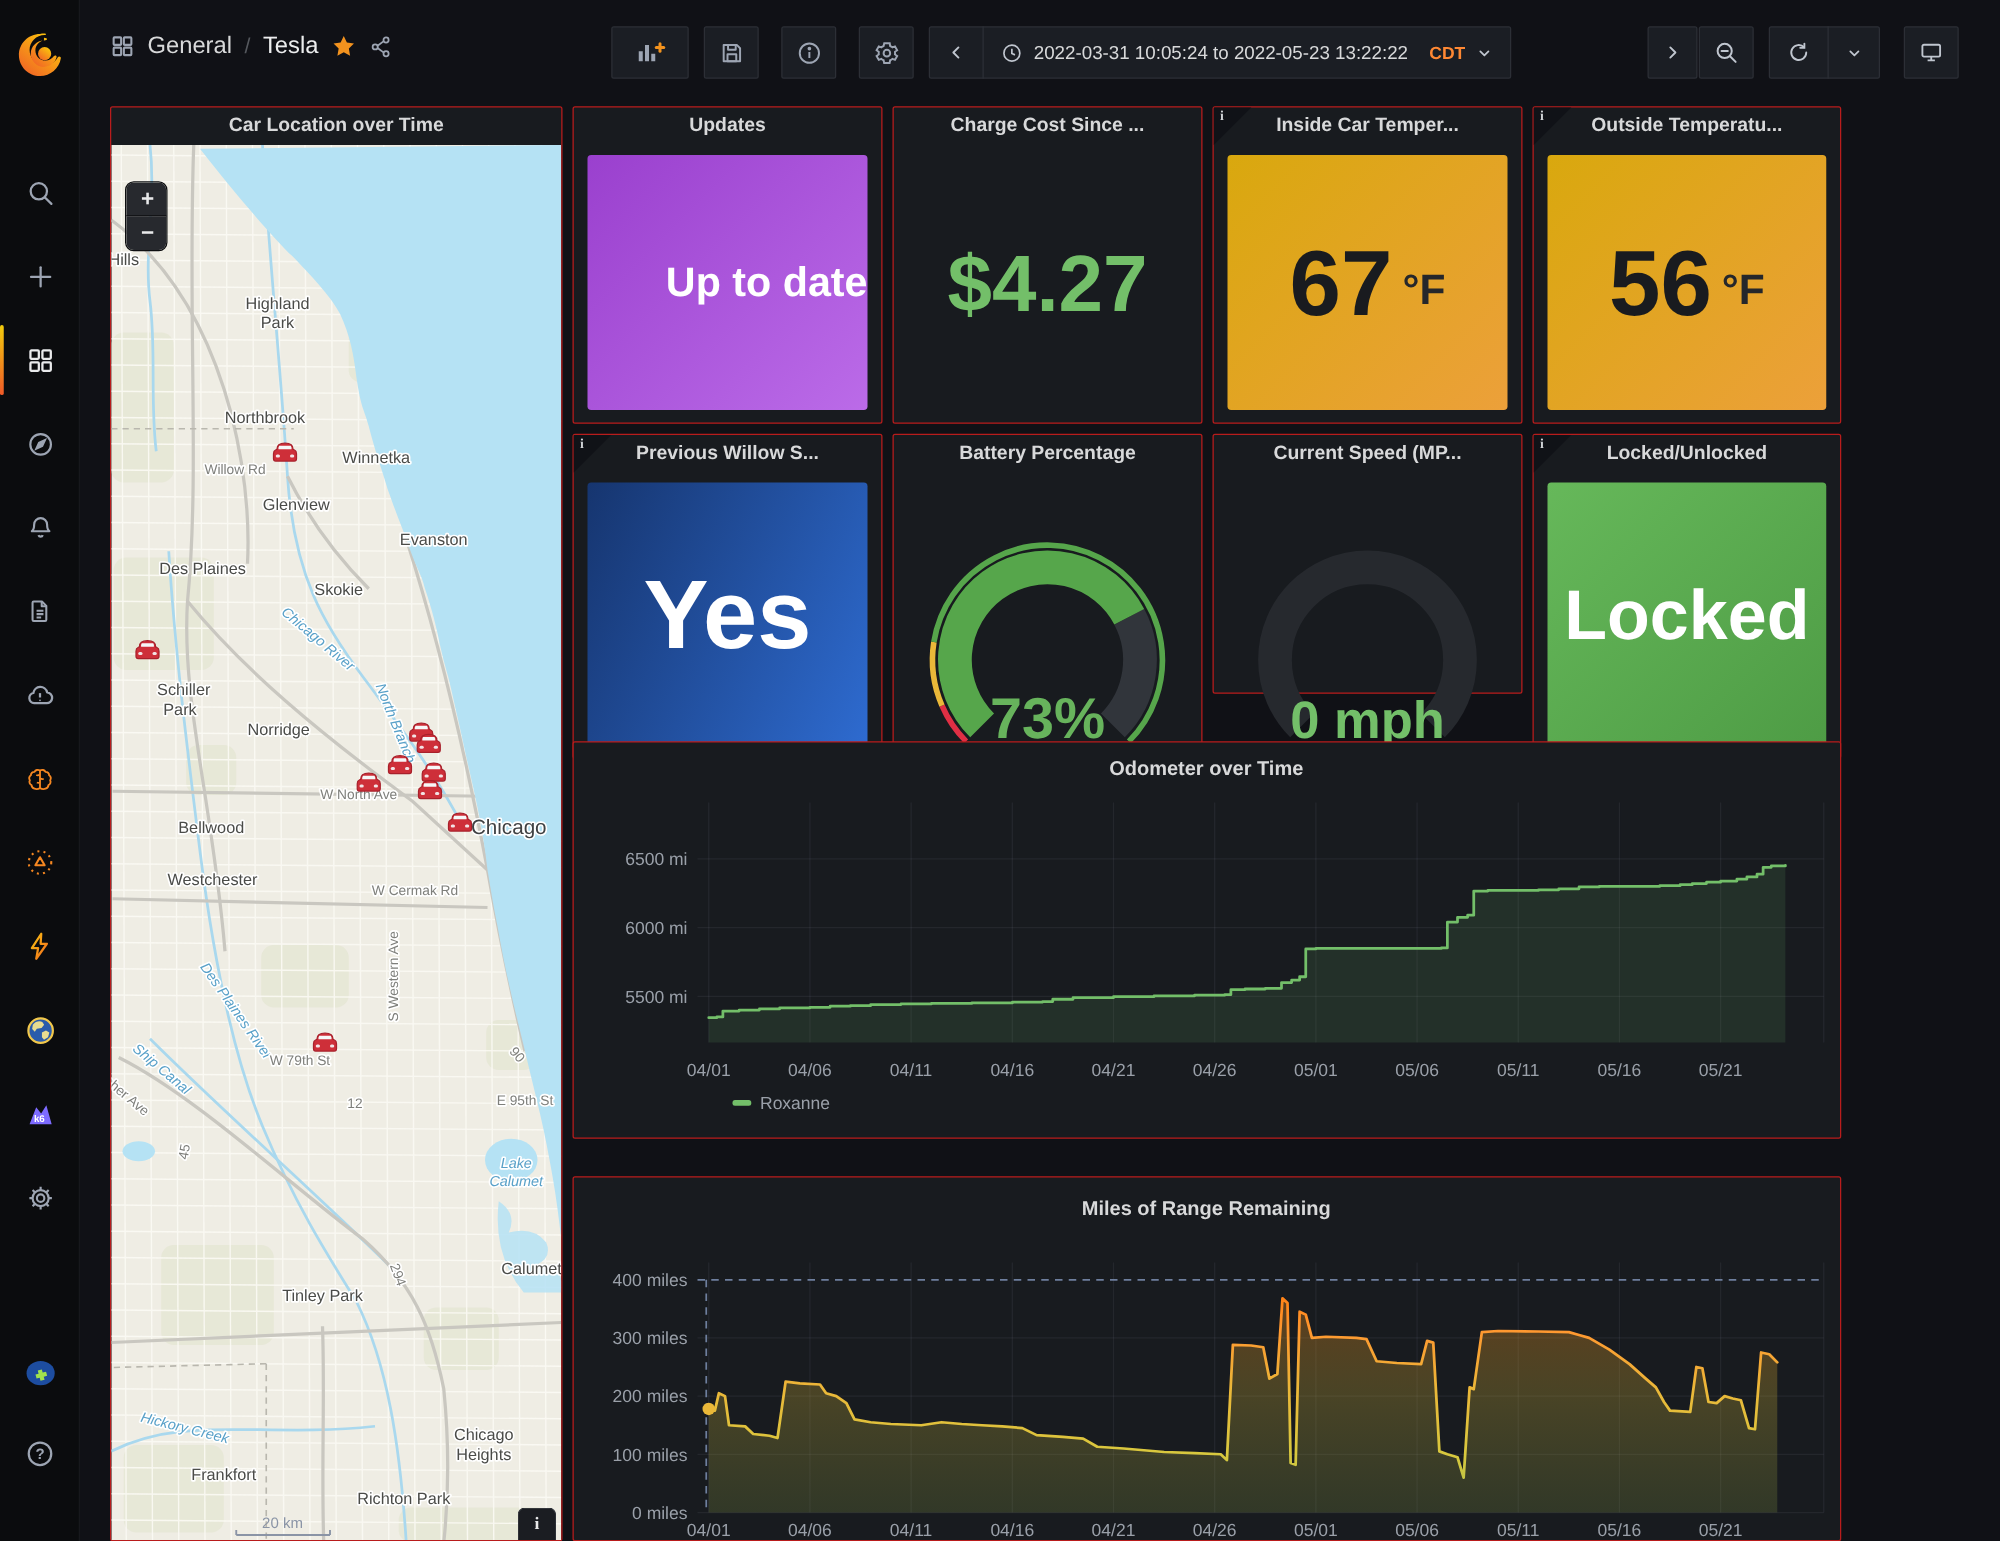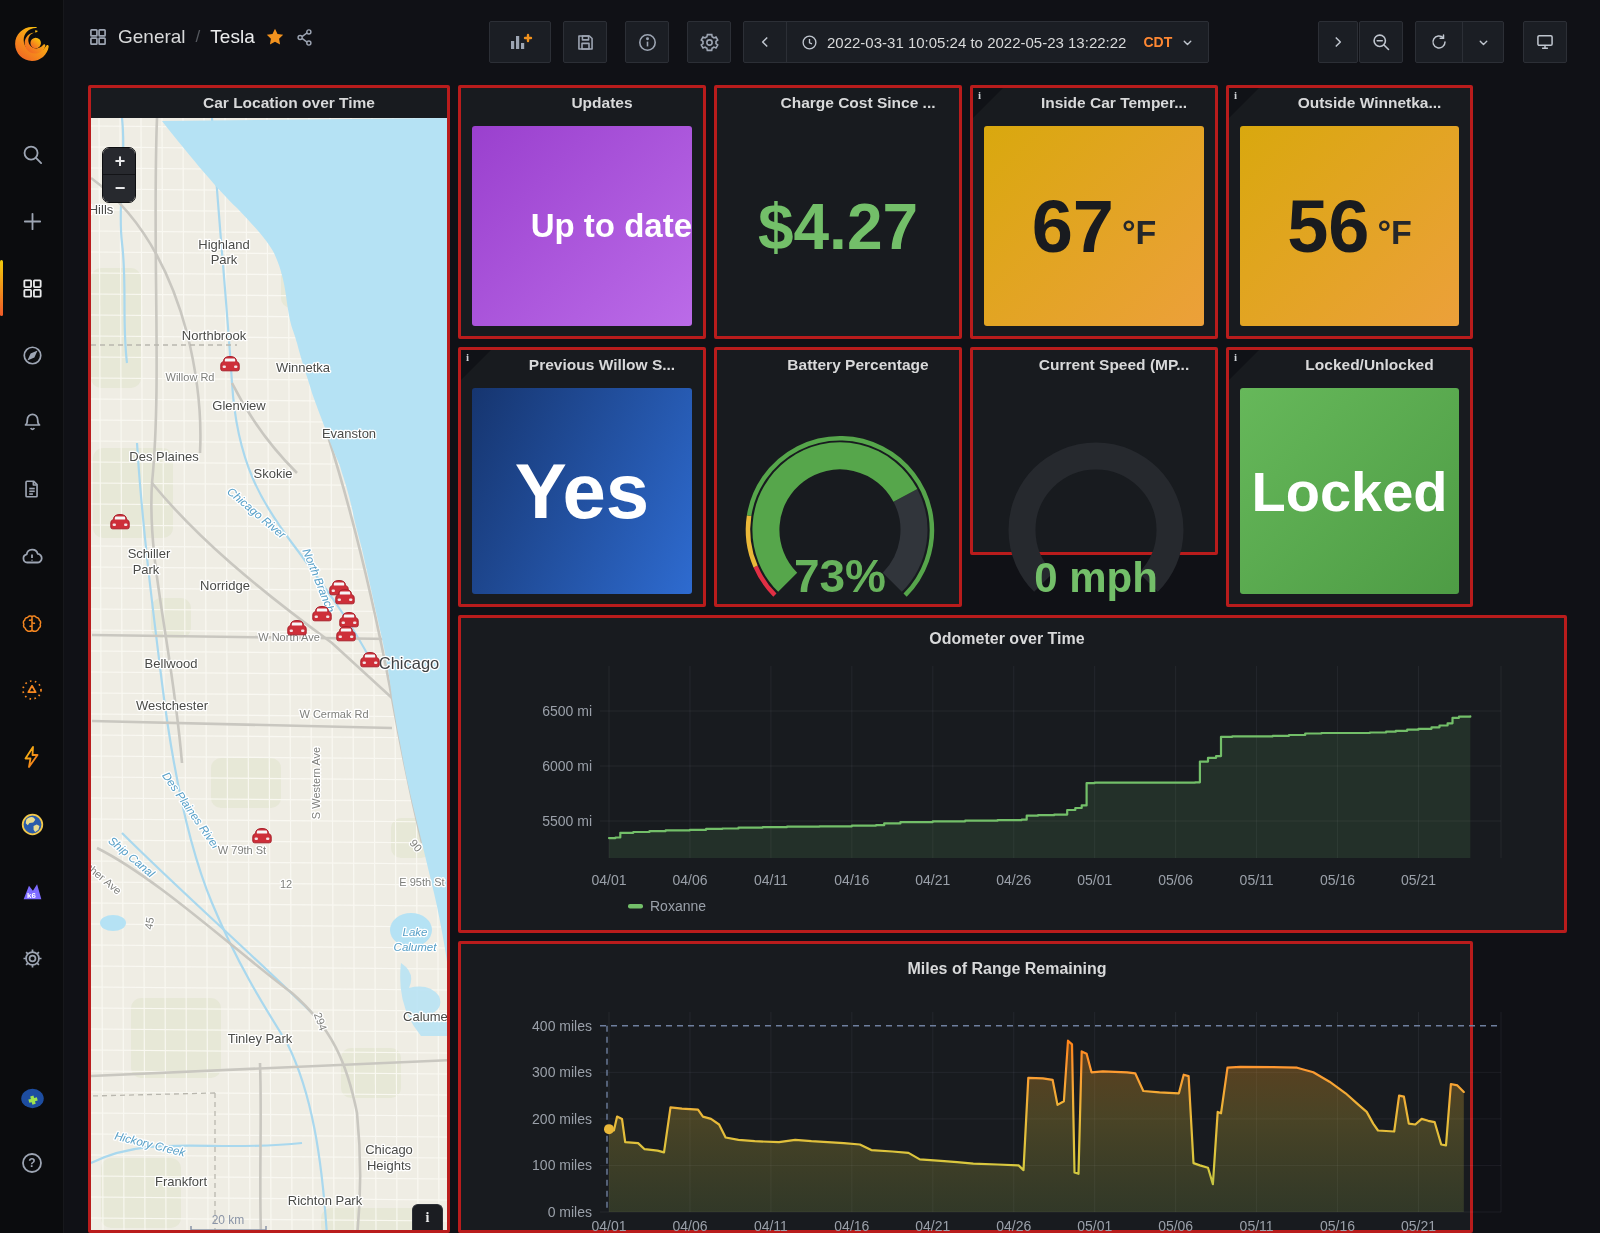--- a/index.html
+++ b/index.html
@@ -14,21 +14,21 @@
   #crumb { position:absolute; left:24px; top:26px; display:flex; align-items:center; gap:10px; }
   #crumb .t1 { color:#D8D9DA; font-size:19px; }
   #crumb .sep { color:#55585e; font-size:17px; }
   #crumb .t2 { color:#ECEDEE; font-size:19px; }
   .tbtn { position:absolute; top:21px; height:42px; background:#1b1e24; border:1px solid #2c2f36; border-radius:2px; display:flex; align-items:center; justify-content:center; color:#aeb6c2; }
   .tgroup { display:flex; align-items:center; }
   .tsep { width:1px; height:42px; background:#2c2f36; }
   #timetext { font-size:15px; color:#D8D9DA; font-weight:500; white-space:nowrap; }
   #tz { color:#FF8833; font-weight:700; font-size:14px; margin-left:8px; }
   
-  .panel { position:absolute; background:#181B1F; border:3px solid #b91c1c; border-radius:2px;padding-left:40px; }
+  .panel { position:absolute; background:#181B1F; border:1px solid #b91c1c; border-radius:2px; }
   .ptitle { position:relative; height:30px; line-height:30px; text-align:center; color:#D8D9DA; font-size:15.5px; font-weight:700; white-space:nowrap; overflow:hidden; }
   .pbody { position:absolute; left:0; top:30px; right:0; bottom:0; }
   .corner { position:absolute; left:0; top:0; width:0; height:0; border-top:30px solid #101217; border-right:30px solid transparent; z-index:2; }
   .corner-i { position:absolute; left:5px; top:1px; color:#cfd2d6; font-size:11px; font-weight:700; font-family:"Liberation Serif",serif; z-index:3; }
   .statbox { position:absolute; left:11px; right:11px; top:8px; bottom:10px; border-radius:3px; display:flex; align-items:center; justify-content:center; }
   .statval { font-weight:700; text-align:center; }
   
   #mapwrap { position:absolute; left:0; top:30px; right:0; bottom:0; overflow:hidden; }
   #mapzoom { position:absolute; left:11px; top:29px; width:34px; border-radius:7px; overflow:hidden; border:1px solid #0d0e10; z-index:4; }
   .mzbtn { width:34px; height:27px; background:#27292e; color:#e8e9ea; font-size:18px; font-weight:700; display:flex; align-items:center; justify-content:center; }
@@ -532,21 +532,21 @@
     <div class="pbody">
         <div class="statbox" id="box-inside" style="background: linear-gradient(135deg, rgb(217, 168, 14), rgb(236, 160, 58));">
       <div class="statval" style="font-size:74px;color:#191b1f">67</div>
       <div class="statval" style="font-size:34px;color:#25272b;margin-left:8px;margin-top:12px">°F</div>
     </div>
       </div>
   </section>
   <section class="panel" style="left:1226px;top:85px;width:247px;height:254px">
     <div class="corner"></div>
       <div class="corner-i">i</div>
-    <div class="ptitle">Outside Winnetka...</div>
+    <div class="ptitle">Outside Temperatu...</div>
     <div class="pbody">
         <div class="statbox" id="box-outside" style="background: linear-gradient(135deg, rgb(217, 168, 14), rgb(236, 160, 58));">
       <div class="statval" style="font-size:74px;color:#191b1f">56</div>
       <div class="statval" style="font-size:34px;color:#25272b;margin-left:8px;margin-top:12px">°F</div>
     </div>
       </div>
   </section>
 
   <section class="panel" style="left:458px;top:347px;width:248px;height:260px">
     <div class="corner"></div>
@@ -580,21 +580,21 @@
     <div class="corner"></div>
       <div class="corner-i">i</div>
     <div class="ptitle">Locked/Unlocked</div>
     <div class="pbody">
         <div class="statbox" id="box-locked" style="background: linear-gradient(135deg, rgb(102, 184, 90), rgb(78, 156, 69));">
       <div class="statval" style="font-size:56px;color:#fff">Locked</div>
     </div>
       </div>
   </section>
 
-  <section class="panel" style="left:458px;top:615px;width:1109px;height:318px">
+  <section class="panel" style="left:458px;top:593px;width:1015px;height:318px">
     <svg id="chart-odo" width="1013" height="316">
         <text x="506" y="26" class="ctitle">Odometer over Time</text>
         <g stroke="rgba(204,204,220,0.07)" stroke-width="1">
           <line x1="99" y1="203" x2="1000" y2="203"></line>
           <line x1="99" y1="148" x2="1000" y2="148"></line>
           <line x1="99" y1="93" x2="1000" y2="93"></line>
           <line x1="108" y1="48" x2="108" y2="240"></line>
           <line x1="188.95" y1="48" x2="188.95" y2="240"></line>
           <line x1="269.9" y1="48" x2="269.9" y2="240"></line>
           <line x1="350.85" y1="48" x2="350.85" y2="240"></line>

